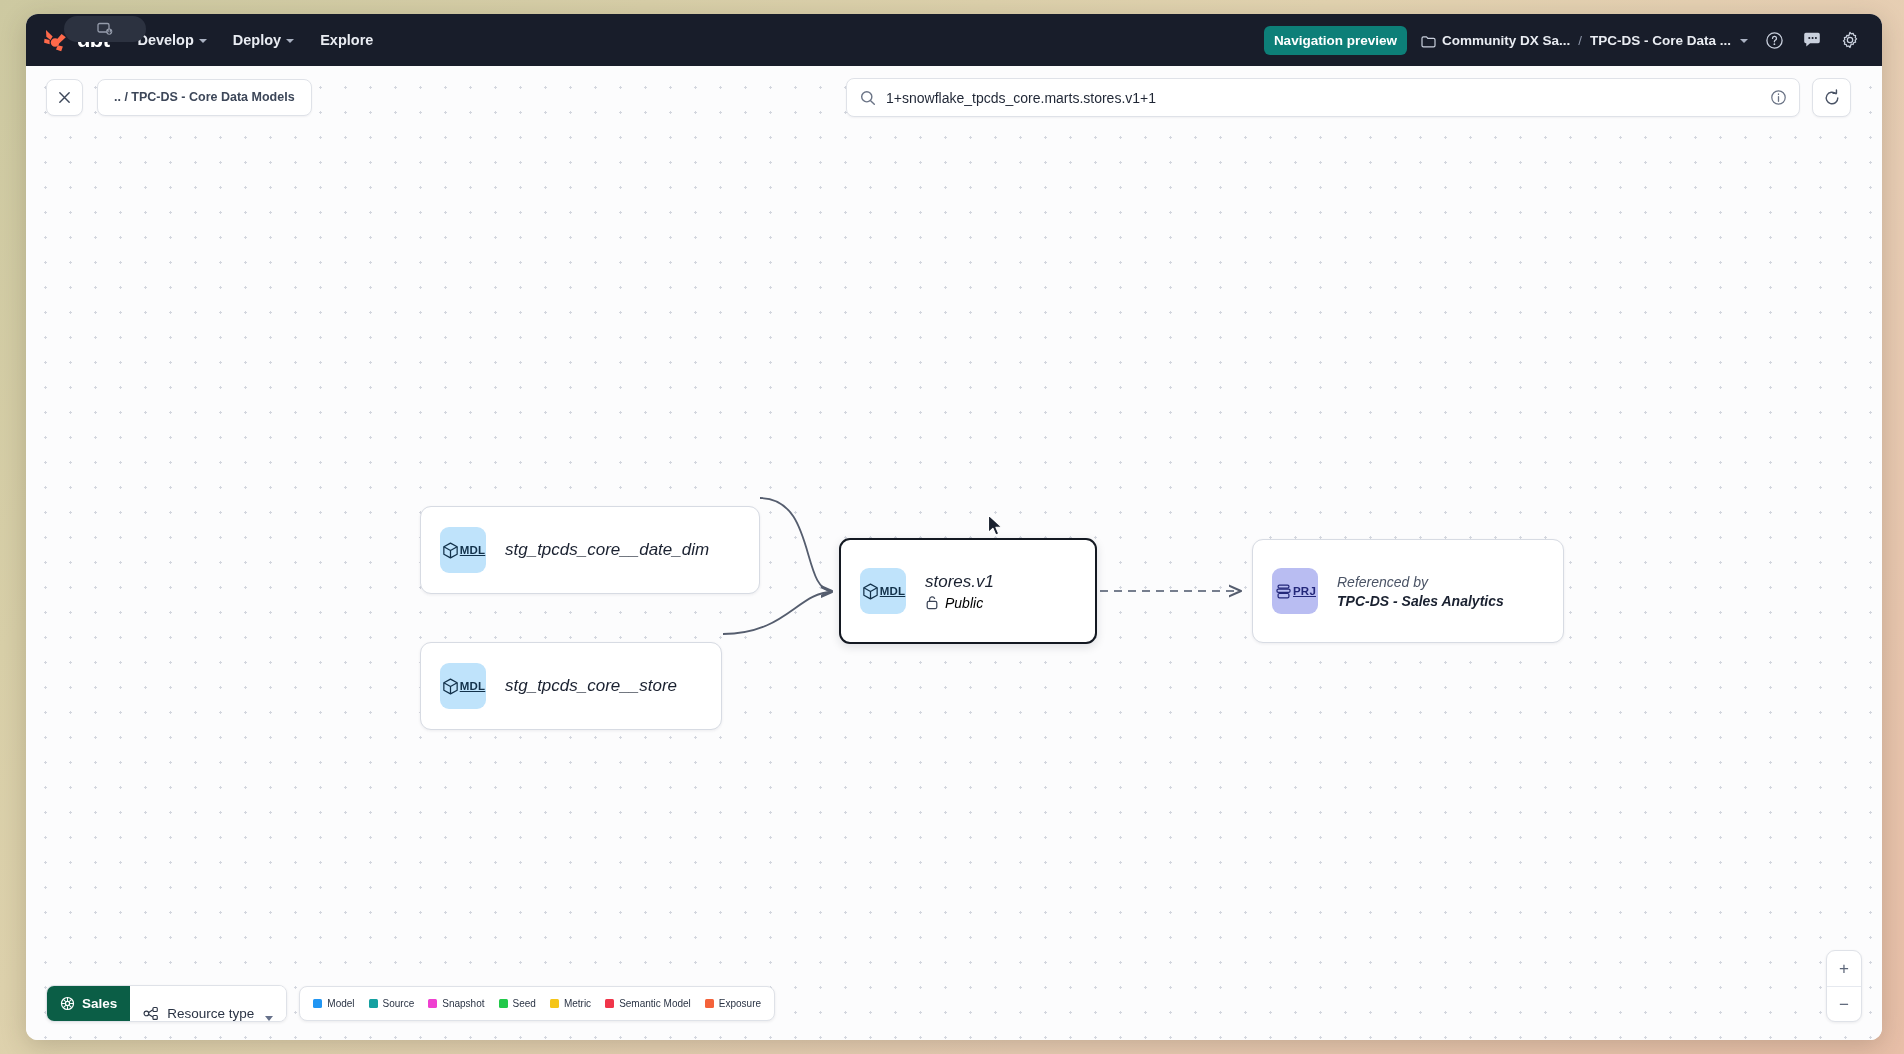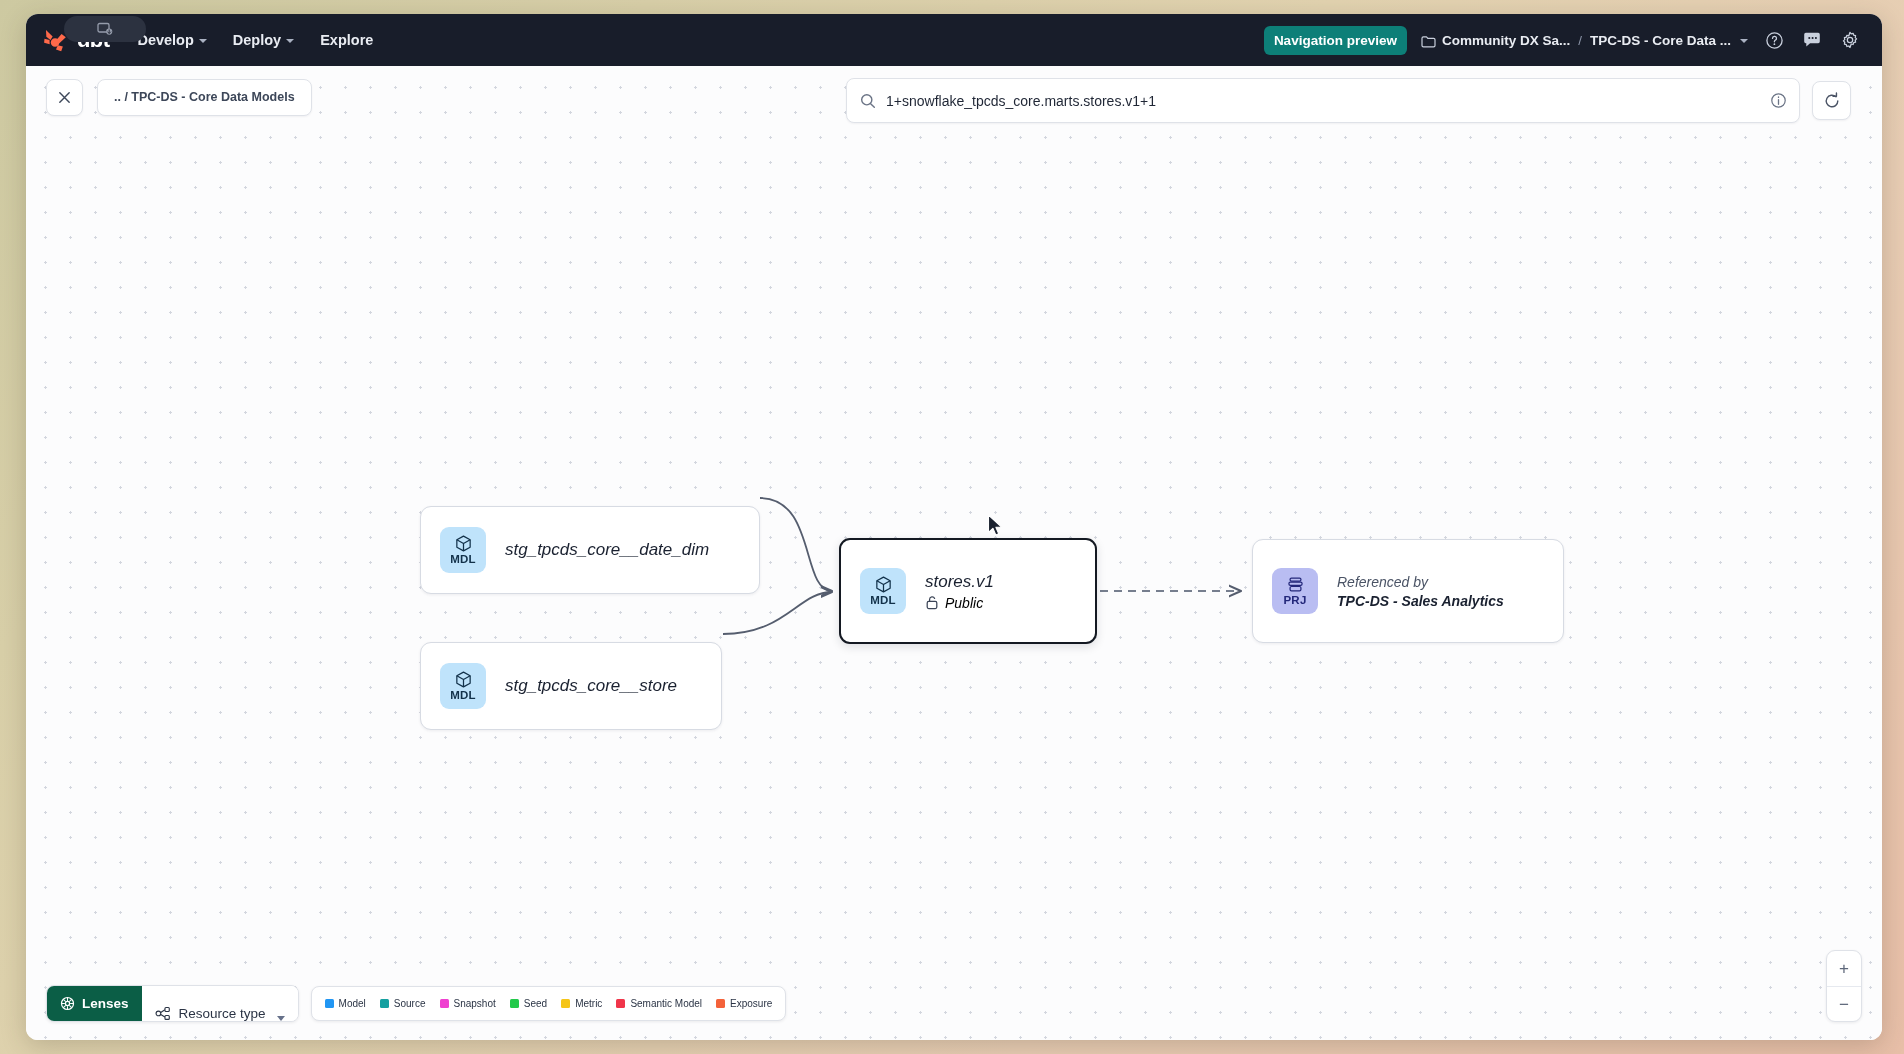--- a/index.html
+++ b/index.html
@@ -120,21 +120,21 @@
     box-shadow: 0 1px 2px rgba(20,25,40,.05);
   }
   .search-wrap {
     position: absolute;
     left: 820px; top: 12px;
     width: 1005px;
     display: flex; align-items: center; gap: 12px;
   }
   .search-box {
     flex: 1;
-    height: 45px;
+    height: 39px;
     background: #fff; border: 1px solid #dfe2e8; border-radius: 8px;
     display: flex; align-items: center;
     padding: 0 12px 0 13px;
     gap: 10px;
     box-shadow: 0 1px 2px rgba(20,25,40,.05);
   }
   .search-val {
     flex: 1;
     font-size: 14px; color: #1f2635; font-weight: 400;
     border: none; outline: none; background: transparent;
@@ -173,24 +173,25 @@
     box-shadow: 0 1px 3px rgba(25,30,50,.07);
     z-index: 5;
   }
   .node.selected {
     border: 2.5px solid #141922;
     box-shadow: 0 3px 10px rgba(25,30,50,.13);
   }
   .badge {
     width: 46px; height: 46px;
     border-radius: 9px;
-    display: flex; flex-direction: column;
+    display: flex; flex-direction: row;
     align-items: center; justify-content: center;
     gap: 0px;
     flex: 0 0 auto;
+    text-decoration: underline;
   }
   .badge.mdl { background: #bfe3fb; color: #12314a; }
   .badge.prj { background: #b9bdf2; color: #23277a; }
   .badge-label {
     font-size: 11.5px; font-weight: 700; letter-spacing: .2px;
     line-height: 1; margin-top: 1px;
   }
   .node-text { margin-left: 19px; display: flex; flex-direction: column; gap: 3px; min-width: 0; font-style: italic; }
   .node-title {
     font-size: 17px; color: #1a2130; font-weight: 400;
@@ -432,21 +433,21 @@
     </svg>
 
     <div class="bottom-bar">
       <div class="lens-group">
         <div class="lens-btn">
           <svg width="15" height="15" viewBox="0 0 16 16" fill="none">
             <circle cx="8" cy="8" r="6.4" stroke="#ffffff" stroke-width="1.3"></circle>
             <circle cx="8" cy="8" r="2.2" stroke="#ffffff" stroke-width="1.3"></circle>
             <path d="M8 1.6v3.6M8 10.8v3.6M1.6 8h3.6M10.8 8h3.6M3.6 3.6l2.5 2.5M9.9 9.9l2.5 2.5M12.4 3.6 9.9 6.1M6.1 9.9 3.6 12.4" stroke="#ffffff" stroke-width="1.1"></path>
           </svg>
-          <span>Lenses</span>
+          <span>Sales</span>
         </div>
         <div class="restype-btn">
           <svg width="16" height="15" viewBox="0 0 17 16" fill="none">
             <circle cx="3.6" cy="7.9" r="2.5" stroke="#2b3445" stroke-width="1.2"></circle>
             <rect x="10.6" y="1.6" width="4.6" height="4.2" rx="1" stroke="#2b3445" stroke-width="1.2"></rect>
             <rect x="10.6" y="10.1" width="4.6" height="4.2" rx="1" stroke="#2b3445" stroke-width="1.2"></rect>
             <path d="M6.1 6.9 10.5 4.1M6.1 9.0 10.5 11.8" stroke="#2b3445" stroke-width="1.2"></path>
           </svg>
           <span>Resource type</span>
           <span class="restype-chev"></span>

